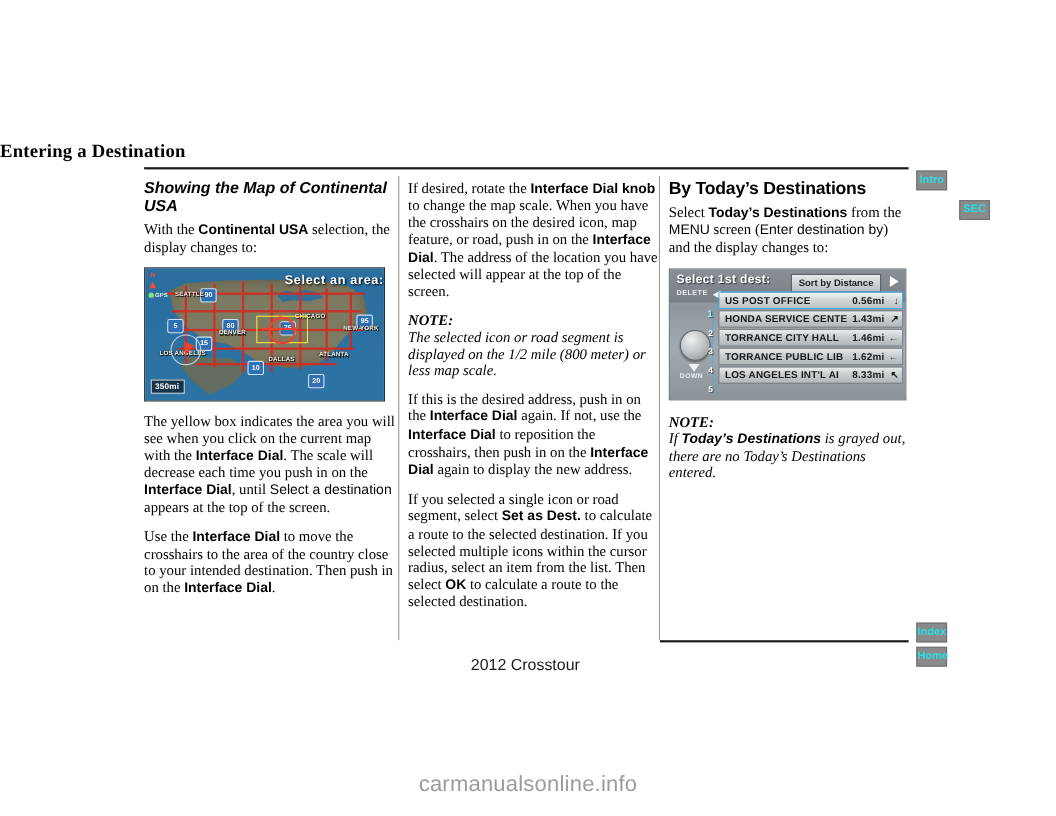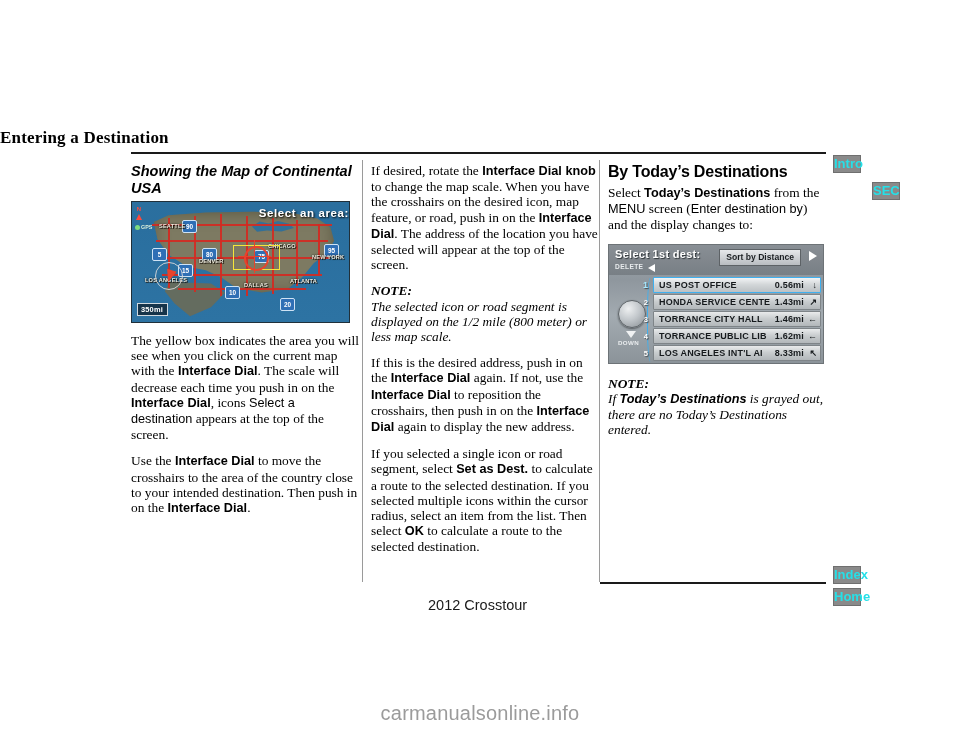--- a/index.html
+++ b/index.html
@@ -200,21 +200,21 @@
   .knob-tri{
     position:absolute;left:17px;top:86px;width:0;height:0;
     border-left:5px solid transparent;border-right:5px solid transparent;
     border-top:7px solid #f0f2f3;
   }
   .down-lbl{
     position:absolute;left:9px;top:94px;color:#e9ecee;
     font-family:"Liberation Sans", sans-serif;font-size:6.2px;font-weight:bold;
     letter-spacing:.4px;
   }
-  .nav-list{position:absolute;left:44px;top:32px;width:168px;text-decoration:underline;}
+  .nav-list{position:absolute;left:44px;top:20px;width:168px;text-decoration:underline;}
   .nav-row{
     position:relative;height:16px;margin-bottom:1px;
     background:linear-gradient(180deg,#e9ebec 0%,#c8ccce 48%,#b2b7ba 100%);
     border:1px solid #7e8488;border-radius:1px;
     padding:0 5px;box-sizing:border-box;
   }
   .nav-row.sel{
     border:1.6px solid #3fb0ef;
     background:linear-gradient(180deg,#f2f4f5 0%,#d2d6d8 48%,#bcc1c4 100%);
   }
@@ -242,21 +242,21 @@
   .brace{
     position:absolute;left:38px;top:32px;width:8px;height:85px;
     border-left:1.6px solid #3fb0ef;border-radius:40% 0 0 40%;
   }
 
   
   .tab{
     position:absolute;width:26px;height:16px;
     background:#8a8a8a;border:1px solid #6f6f6f;
     color:#25e0e8;font-family:"Liberation Sans", sans-serif;
-    font-size:13px;font-weight:bold;line-height:16px;text-align:center;
+    font-size:10px;font-weight:bold;line-height:16px;text-align:center;
   }
   .tab-intro{left:833px;top:155px;}
   .tab-sec{left:872px;top:182px;}
   .tab-index{left:833px;top:566px;}
   .tab-home{left:833px;top:588px;}
 
   
   .footer-rule{position:absolute;left:600px;top:582px;width:226px;height:2px;background:#1a1a1a;}
   .footer-left{
     position:absolute;left:428px;top:597px;
@@ -280,20 +280,21 @@
 
   <div class="chapter-title">Entering a Destination</div>
   <div class="header-rule"></div>
 
   <div class="vrule vrule-1"></div>
   <div class="vrule vrule-2"></div>
 
   <div class="col col-left">
     <h2 class="sec-head">Showing the Map of Continental USA</h2>
 
+    <p class="body"><span>With the </span><span class="b">Continental USA</span><span> selection, the display changes to:</span></p>
 
     <div class="map-shot">
       <div class="landmass"></div>
       <div class="landmass2"></div>
       <div class="lakes"></div>
 
       <div class="road rh" style="left:20px;top:22px;width:180px;"></div>
       <div class="road rh" style="left:24px;top:38px;width:172px;"></div>
       <div class="road rh" style="left:22px;top:55px;width:176px;"></div>
       <div class="road rh" style="left:30px;top:72px;width:160px;"></div>
@@ -336,21 +337,21 @@
       <div class="crosshair-h"></div>
       <div class="crosshair-v"></div>
       <div class="crosshair-ring"></div>
 
       <div class="gray-ring"></div>
       <div class="veh-arrow"></div>
 
       <div class="scale-tag">350mi</div>
     </div>
 
-    <p class="body"><span>The yellow box indicates the area you will see when you click on the current map with the </span><span class="b">Interface Dial</span><span>. The scale will decrease each time you push in on the </span><span class="b">Interface Dial</span><span>, icons </span><span class="plain-sans">Select a destination</span><span> appears at the top of the screen.</span></p>
+    <p class="body"><span>The yellow box indicates the area you will see when you click on the current map with the </span><span class="b">Interface Dial</span><span>. The scale will decrease each time you push in on the </span><span class="b">Interface Dial</span><span>, until </span><span class="plain-sans">Select a destination</span><span> appears at the top of the screen.</span></p>
 
     <p class="body"><span>Use the </span><span class="b">Interface Dial</span><span> to move the crosshairs to the area of the country close to your intended destination. Then push in on the </span><span class="b">Interface Dial</span><span>.</span></p>
   </div>
 
   <div class="col col-mid">
     <p class="body"><span>If desired, rotate the </span><span class="b">Interface Dial knob</span><span> to change the map scale. When you have the crosshairs on the desired icon, map feature, or road, push in on the </span><span class="b">Interface Dial</span><span>. The address of the location you have selected will appear at the top of the screen.</span></p>
 
     <p class="note"><span class="note-label">NOTE:</span><span>The selected icon or road segment is displayed on the 1/2 mile (800 meter) or less map scale.</span></p>
 
     <p class="body"><span>If this is the desired address, push in on the </span><span class="b">Interface Dial</span><span> again. If not, use the </span><span class="b">Interface Dial</span><span> to reposition the crosshairs, then push in on the </span><span class="b">Interface Dial</span><span> again to display the new address.</span></p>

